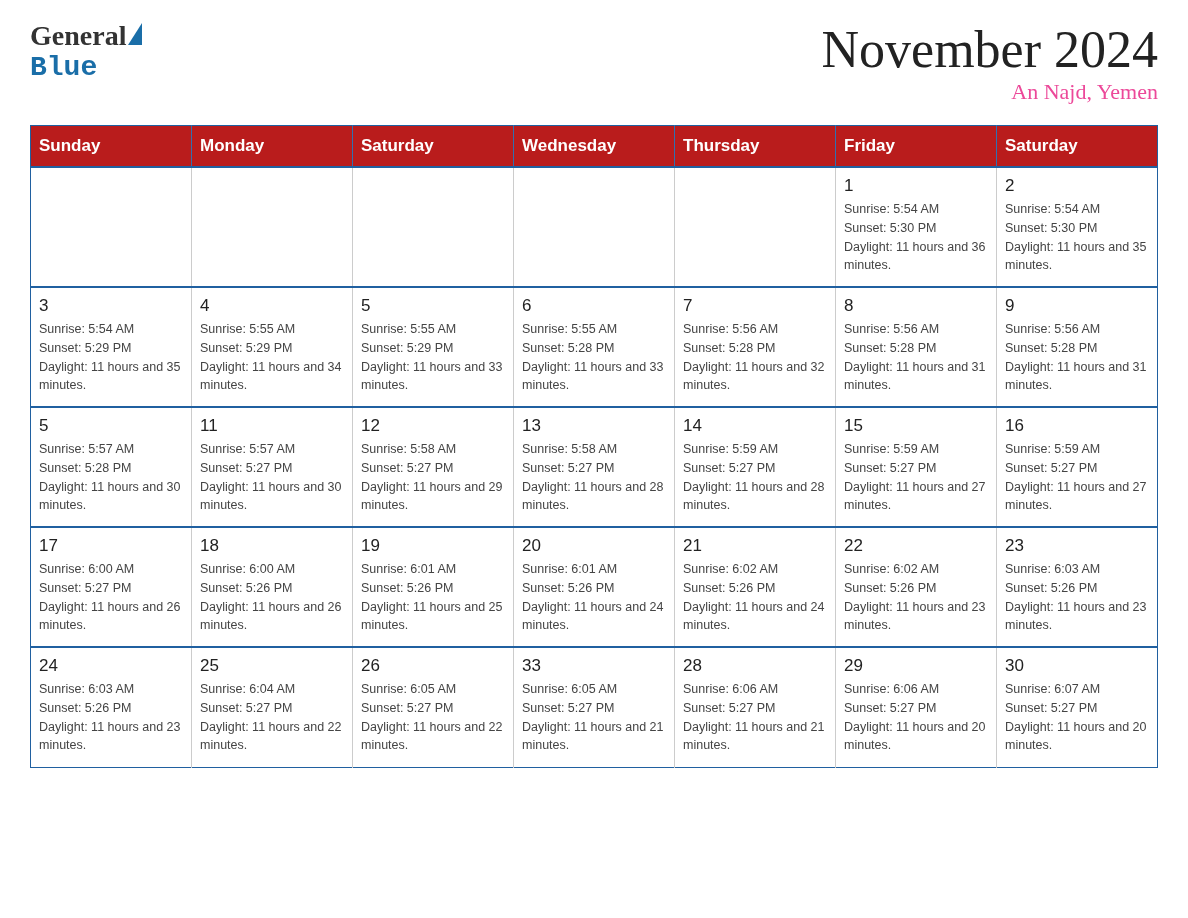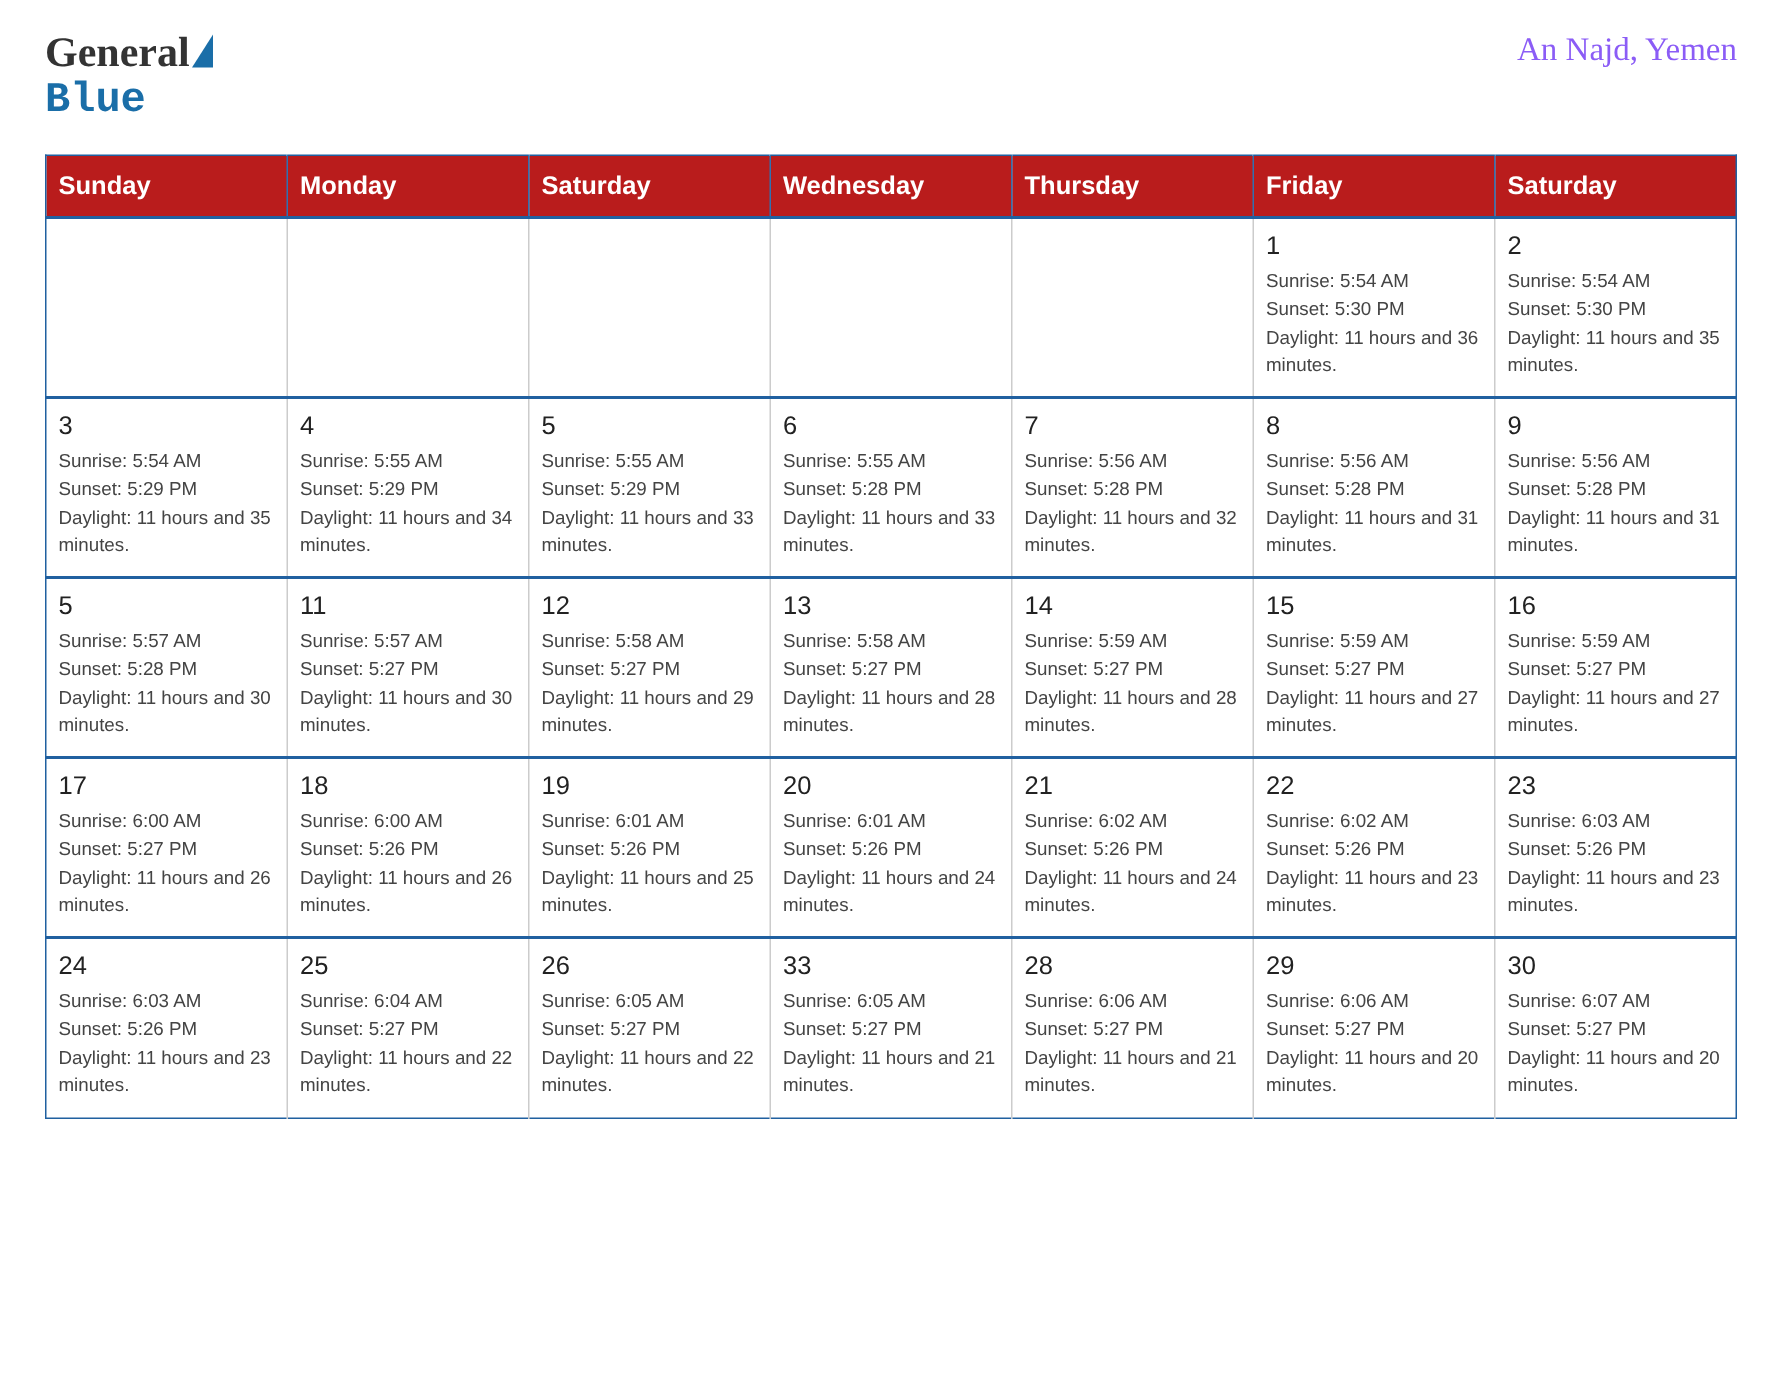--- a/index.html
+++ b/index.html
@@ -50,21 +50,21 @@
       text-align: right;
     }
     .main-title {
       font-size: 52px;
       font-weight: normal;
       color: #222;
       font-family: Georgia, serif;
     }
     .subtitle {
       font-size: 22px;
-      color: #8b5cf6;
+      color: #ec4899;
       font-family: Georgia, serif;
     }
     .calendar {
       width: 100%;
       border-collapse: collapse;
       border: 1px solid #2060a0;
     }
     .calendar thead tr {
       background: #b91c1c;
     }
@@ -115,20 +115,21 @@
 
 <div class="header-area">
   <div class="logo">
     <div class="logo-top">
       <span class="logo-general">General</span>
       <div class="logo-triangle"></div>
     </div>
     <span class="logo-blue">Blue</span>
   </div>
   <div class="title-area">
+    <div class="main-title">November 2024</div>
     <div class="subtitle">An Najd, Yemen</div>
   </div>
 </div>
 
 <table class="calendar">
   <thead>
     <tr>
     <th>Sunday</th>
         <th>Monday</th>
         <th>Saturday</th>

